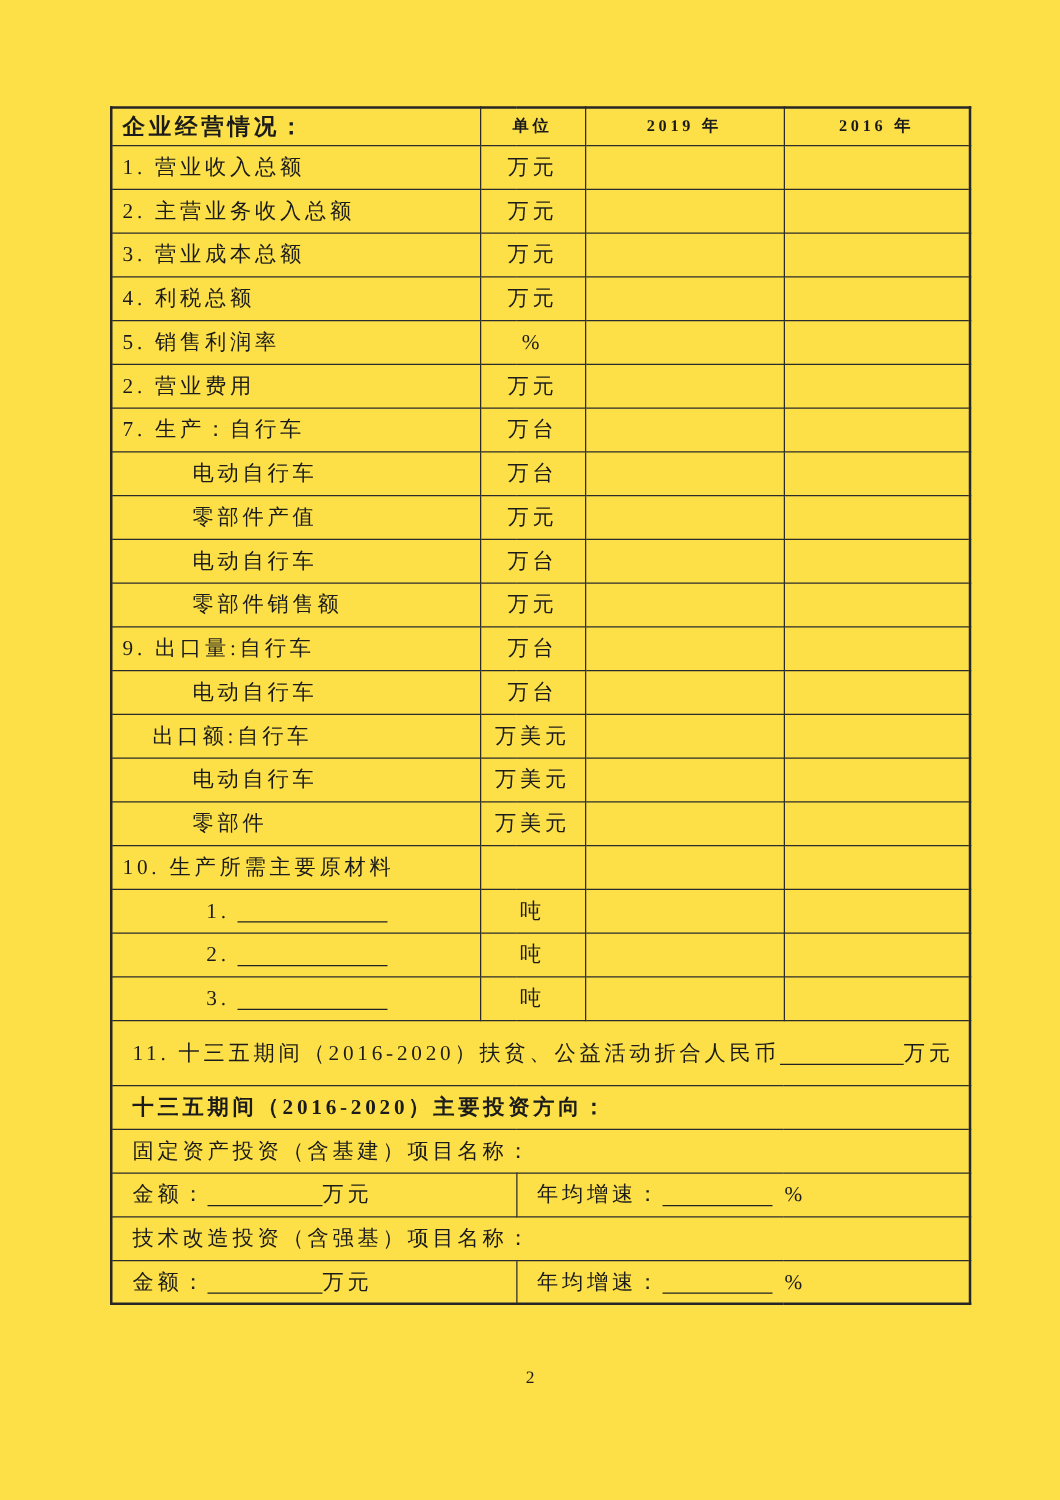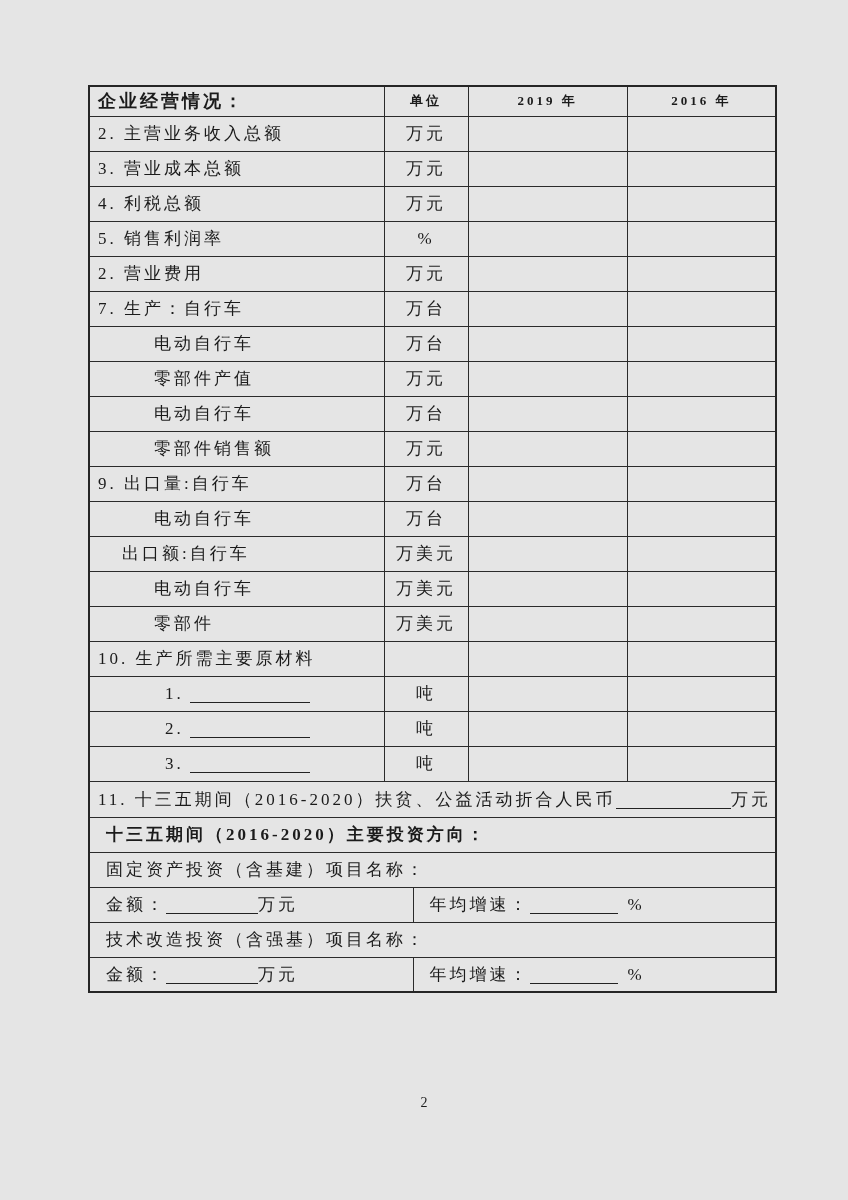--- a/index.html
+++ b/index.html
@@ -1,18 +1,18 @@
 <!DOCTYPE html>
 <html><head>
 <meta charset="utf-8">
 <style>
   * { margin:0; padding:0; box-sizing:border-box; }
   html,body { width:848px; height:1200px; background:#ffffff;
     font-family:"Liberation Serif","DejaVu Serif",serif; color:#1b1b1b; }
-  .page { position:relative; width:848px; height:1200px; background:#e5e5e5; overflow:hidden; }
+  .page { position:relative; width:848px; height:1200px; background:#fde047; overflow:hidden; }
 
   .doc-table { position:absolute; left:88px; top:85px; width:687px;
     border-collapse:collapse; table-layout:fixed; }
   .doc-table td { border:1px solid #2b2b2b; overflow:hidden; vertical-align:middle;
     font-size:17px; letter-spacing:3px; }
   .doc-table { border:2px solid #262626; }
   tr { height:35px; }
   tr.hdr { height:30px; }
 
   .lbl { white-space:pre; padding-left:8px; }
@@ -58,20 +58,26 @@
 
     <tbody>
         <tr class="hdr">
       <td class="lbl">企业经营情况：</td>
       <td class="unit" colspan="2">单位</td>
       <td class="unit">2019 年</td>
       <td class="unit">2016 年</td>
     </tr>
 
     <tr>
+      <td class="lbl">1. 营业收入总额</td>
+      <td class="unit" colspan="2">万元</td>
+      <td></td>
+      <td></td>
+    </tr>
+    <tr>
       <td class="lbl">2. 主营业务收入总额</td>
       <td class="unit" colspan="2">万元</td>
       <td></td>
       <td></td>
     </tr>
     <tr>
       <td class="lbl">3. 营业成本总额</td>
       <td class="unit" colspan="2">万元</td>
       <td></td>
       <td></td>
@@ -174,21 +180,21 @@
       <td></td>
     </tr>
     <tr>
       <td class="lbl-mat"><span>3.</span><span class="ul w120"></span></td>
       <td class="unit" colspan="2">吨</td>
       <td></td>
       <td></td>
     </tr>
 
     <tr>
-      <td colspan="5" style="padding:0;">
+      <td colspan="5" style="padding:8px;">
         <div class="flexrow">
           <span>11. 十三五期间（2016-2020）扶贫、公益活动折合人民币</span>
           <span class="fill"></span>
           <span>万元</span>
         </div>
       </td>
     </tr>
 
     <tr class="bold-row">
       <td colspan="5" class="full">十三五期间（2016-2020）主要投资方向：</td>

